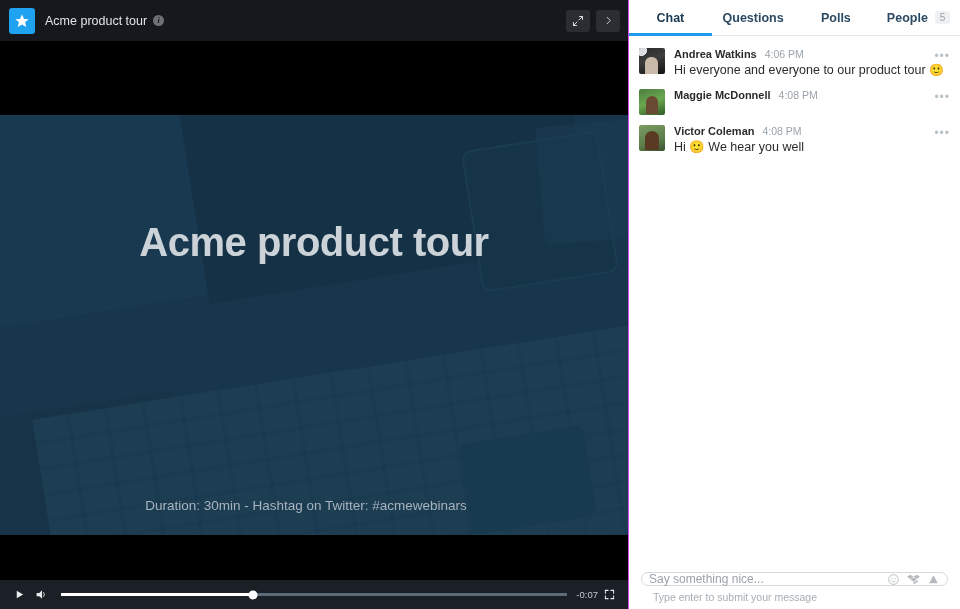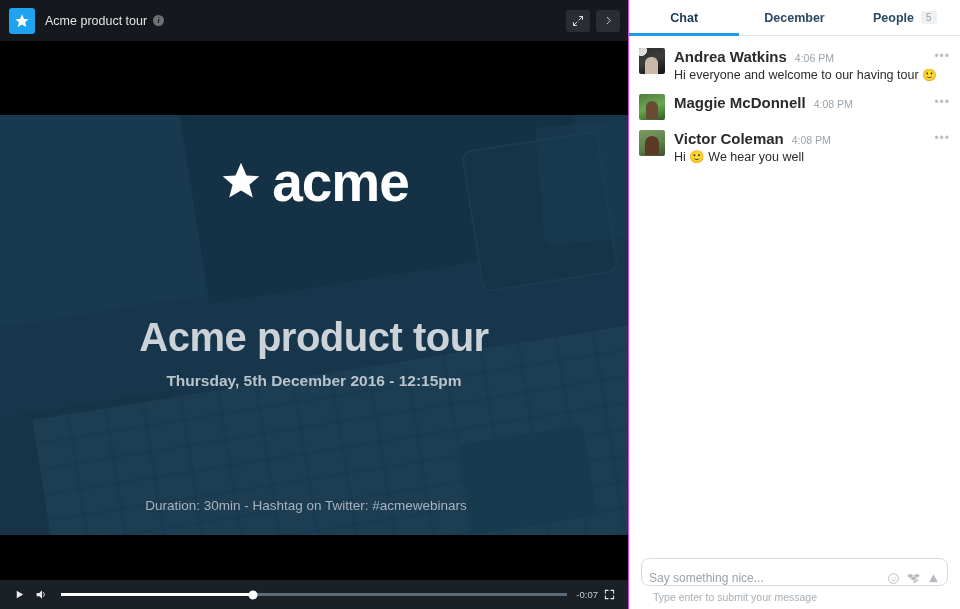--- a/index.html
+++ b/index.html
@@ -166,33 +166,33 @@
   .av3::after {
     content:""; position:absolute; left:6px; top:6px; width:14px; height:19px;
     background:#5a3a22; border-radius:7px 7px 0 0;
   }
   .av-badge {
     position: absolute; left: -3px; top: -3px; width: 11px; height: 11px; border-radius: 50%;
     background: #d9dcde; border: 1px solid #fff; z-index: 2;
   }
   .msg-body { flex: 1; min-width: 0; }
   .msg-head { display: flex; align-items: baseline; }
-  .msg-author { font-size: 15px; font-weight: bold; color: #2b2b2b; text-align: center; }
+  .msg-author { font-size: 11px; font-weight: bold; color: #2b2b2b; text-align: center; }
   .msg-time { font-size: 10.5px; color: #9aa3ab; margin-left: 8px; }
   .msg-text { font-size: 12.5px; color: #2b2b2b; margin-top: 2px; line-height: 1.35; }
   .emoji { font-size: 12px; }
   .msg-menu {
     position: absolute; right: 10px; top: 6px; color: #b9c0c6; font-size: 12px;
     letter-spacing: 1px; cursor: pointer; line-height: 1;
   }
 
   .composer { padding: 0 12px 6px 12px; }
   .input-wrap {
-    height: 28px; border: 1px solid #d6dadd; border-radius: 8px;
-    display: flex; align-items: flex-end; padding: 0 7px; background: #fff;
+    height: 14px; border: 1px solid #d6dadd; border-radius: 8px;
+    display: flex; align-items: center; padding: 0 7px; background: #fff;
   }
   .chat-input {
     flex: 1; border: none; outline: none; font-size: 12px; color: #2b2b2b;
     font-family: "Liberation Sans", sans-serif; background: transparent;
   }
   .chat-input::placeholder { color: #9aa3ab; }
   .comp-icon { margin-left: 7px; display: flex; align-items: center; cursor: pointer; }
   .comp-icon svg { display: block; }
   .hint { font-size: 10.5px; color: #a7aeb4; padding: 5px 12px 0 12px; }
 </style>
@@ -236,30 +236,21 @@
           <div class="mug"></div>
           <div class="desk"></div>
           <div class="keyboard">
               <div class="keys"></div>
             </div>
           <div class="trackpad"></div>
         </div>
         <div class="tint"></div>
 
         <div class="slide-content">
-          <div class="logo-row">
-            <span class="logo-star">
-              <svg width="44" height="44" viewBox="0 0 24 24">
-                  <polygon fill="#fff" points="12,2 15,9 22,9.4 16.6,14 18.4,21 12,17.2 5.6,21 7.4,14 2,9.4 9,9"></polygon>
-                </svg>
-            </span>
-            <span class="logo-word">acme</span>
-          </div>
           <div class="slide-title">Acme product tour</div>
-          <div class="slide-date">Thursday, 5th December 2016 - 12:15pm</div>
           <div class="slide-footer">Duration: 30min - Hashtag on Twitter: #acmewebinars</div>
         </div>
       </div>
 
       <div class="controls">
         <div class="ctrl-btn">
           <svg width="11" height="11" viewBox="0 0 24 24">
               <polygon fill="#e8ecef" points="6,4 20,12 6,20"></polygon>
             </svg>
         </div>
@@ -286,40 +277,43 @@
     </div>
   </div>
 
   <div class="panel">
 
     <div class="tabs">
       <div class="tab active">
         <span>Chat</span>
       </div>
       <div class="tab">
-        <span>December</span>
+        <span>Questions</span>
+      </div>
+      <div class="tab">
+        <span>Polls</span>
       </div>
       <div class="tab">
         <span>People</span>
         <span class="tab-badge">5</span>
       </div>
     </div>
 
     <div class="messages">
 
       <div class="msg">
         <div class="avatar av1">
           <span class="av-badge"></span>
         </div>
         <div class="msg-body">
           <div class="msg-head">
             <span class="msg-author">Andrea Watkins</span>
             <span class="msg-time">4:06 PM</span>
           </div>
-          <div class="msg-text"><span>Hi everyone and welcome to our having tour </span><span class="emoji">🙂</span></div>
+          <div class="msg-text"><span>Hi everyone and everyone to our product tour </span><span class="emoji">🙂</span></div>
         </div>
         <span class="msg-menu">•••</span>
       </div>
 
       <div class="msg">
         <div class="avatar av2"></div>
         <div class="msg-body">
           <div class="msg-head">
             <span class="msg-author">Maggie McDonnell</span>
             <span class="msg-time">4:08 PM</span>

